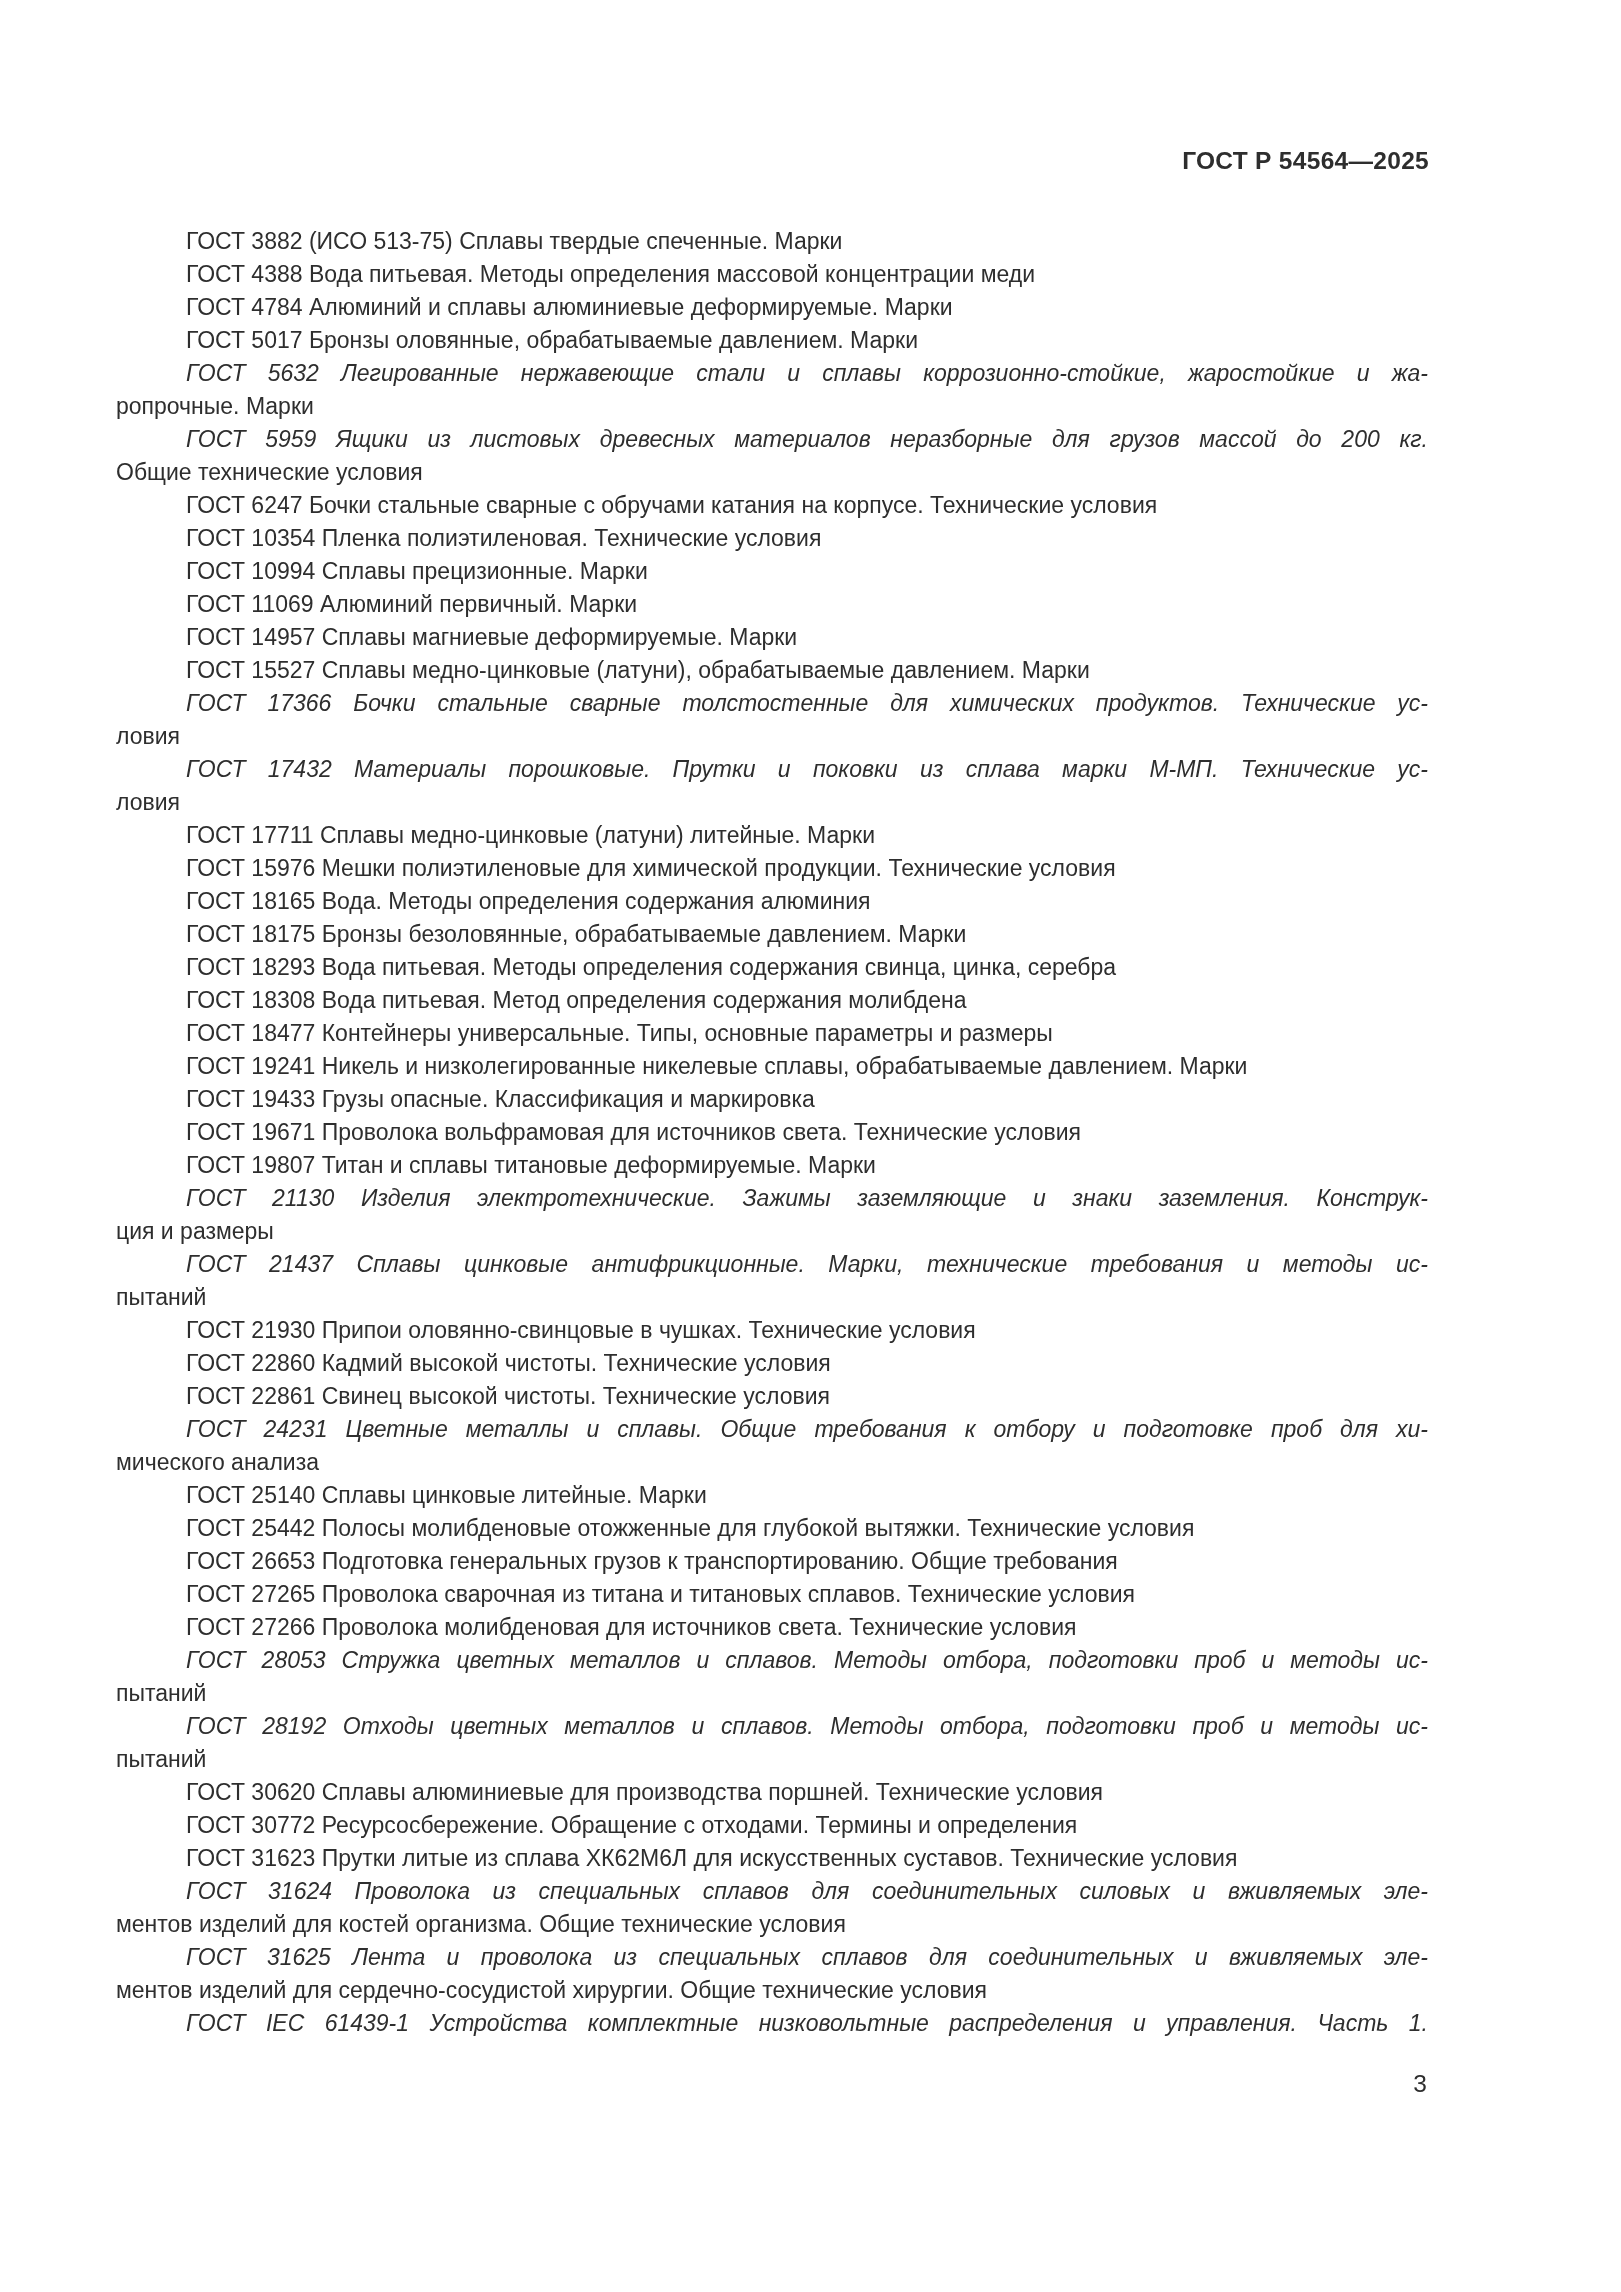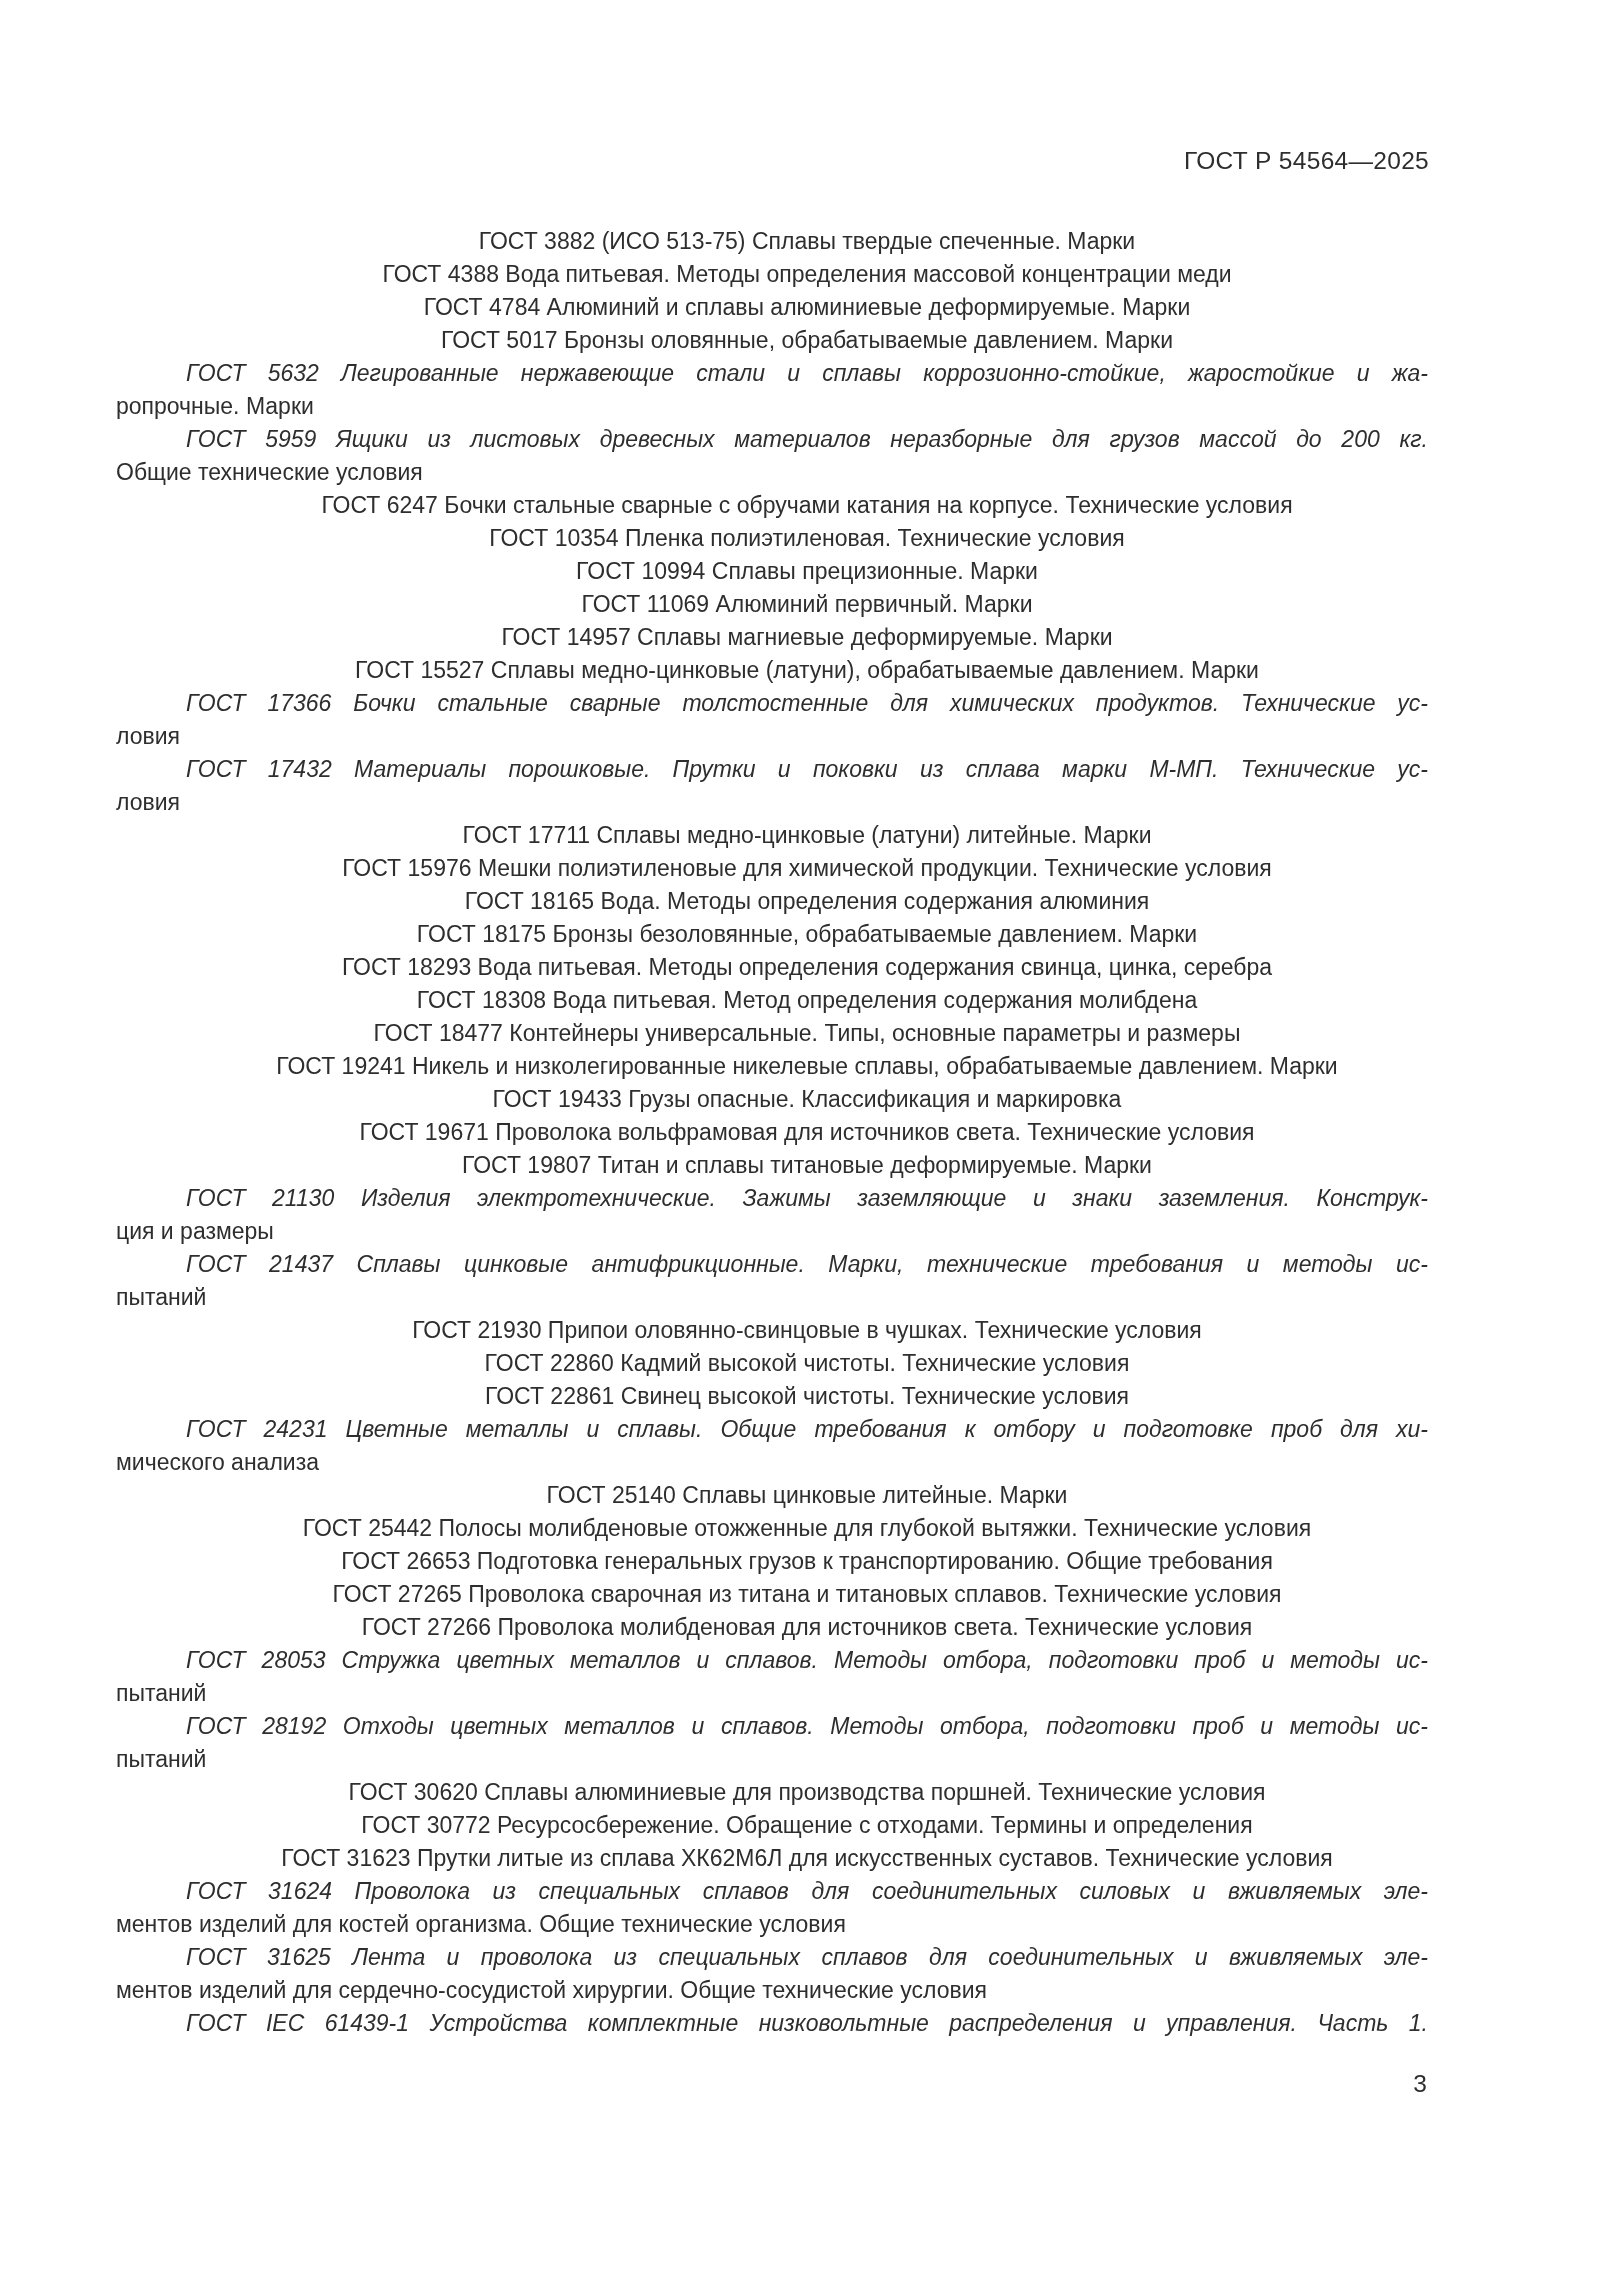--- a/index.html
+++ b/index.html
@@ -17,35 +17,35 @@
     height: 2293px;
     background: #ffffff;
     color: #2e2e2e;
     overflow: hidden;
   }
   .doc-header {
     position: absolute;
     top: 147px;
     right: 192px;
     font-size: 24.5px;
-    font-weight: normal;
+    font-weight: bold;
     letter-spacing: 0.3px;
     white-space: nowrap;
   }
   .references {
     position: absolute;
     left: 116px;
     top: 225px;
     width: 1312px;
     font-size: 23px;
     line-height: 33px;
   }
   .entry { margin: 0; padding: 0; }
   .line { display: block; }
-  .line.first { text-indent: 70px; text-align: center; }
+  .line.first { text-indent: 70px; }
   .line.fill { text-align: justify; text-align-last: justify; font-style: italic; }
   .page-number {
     position: absolute;
     top: 2070px;
     right: 194px;
     font-size: 24.5px;
   }
 </style>
 </head>
 <body>

